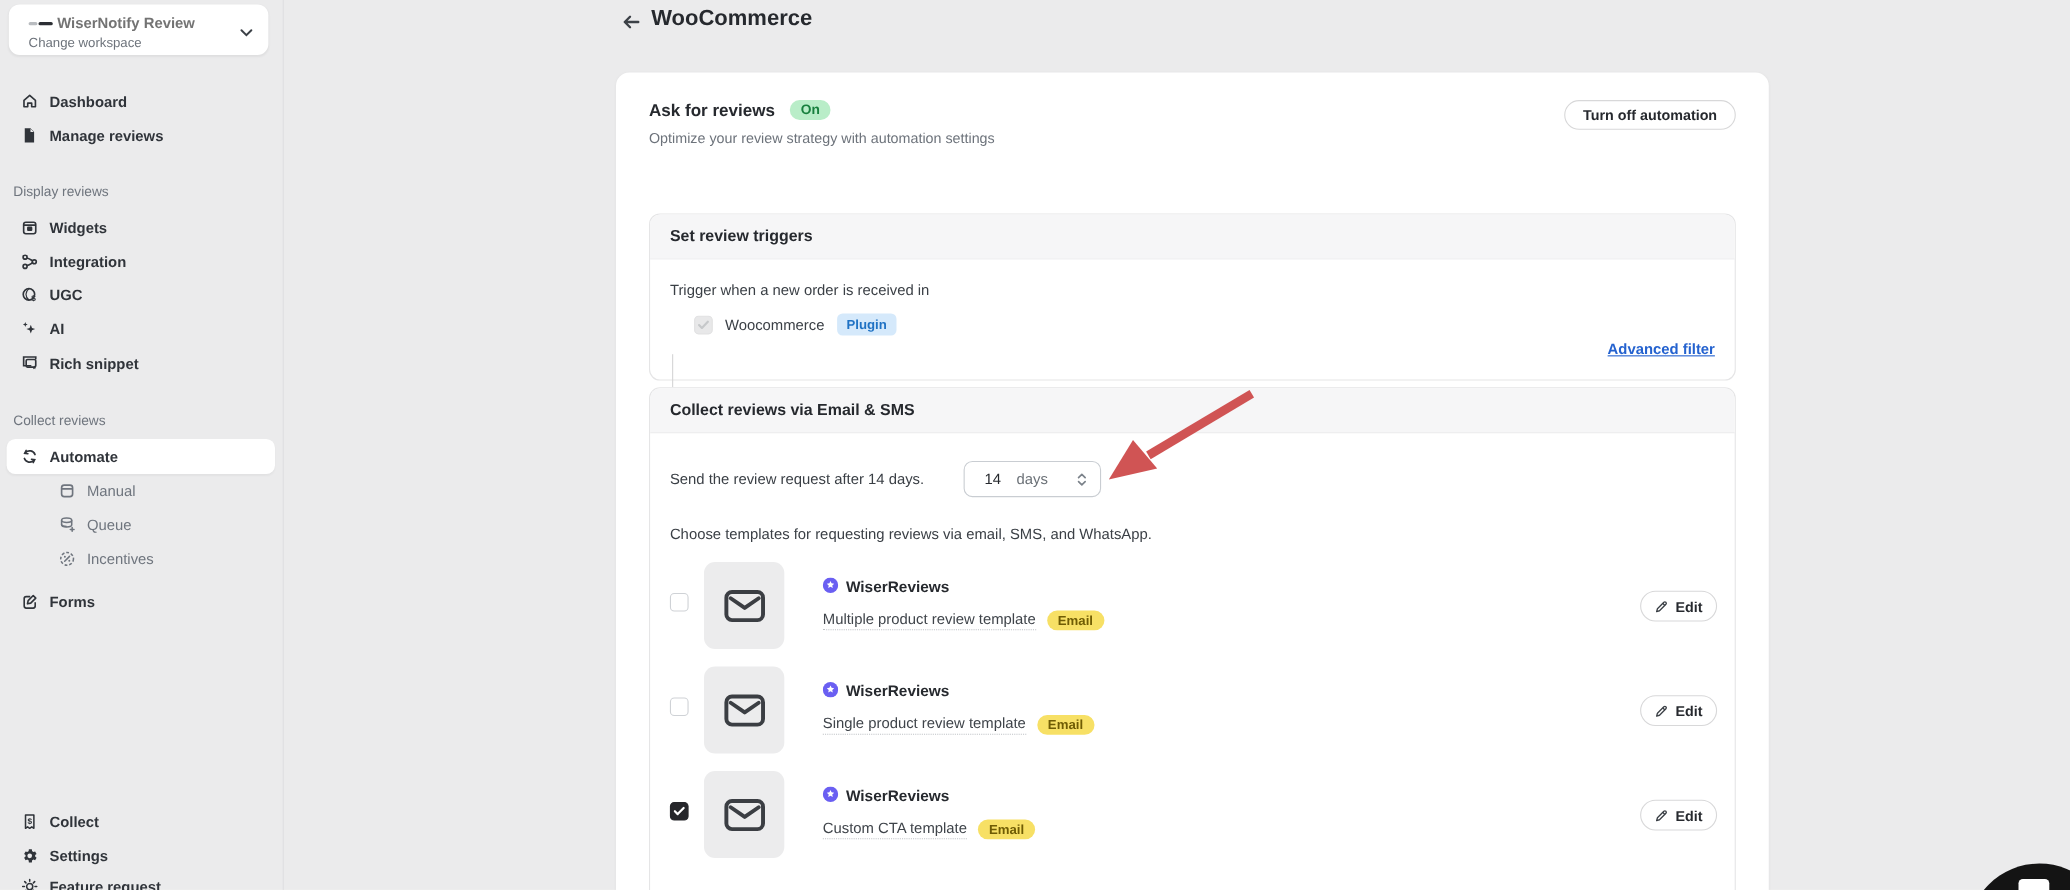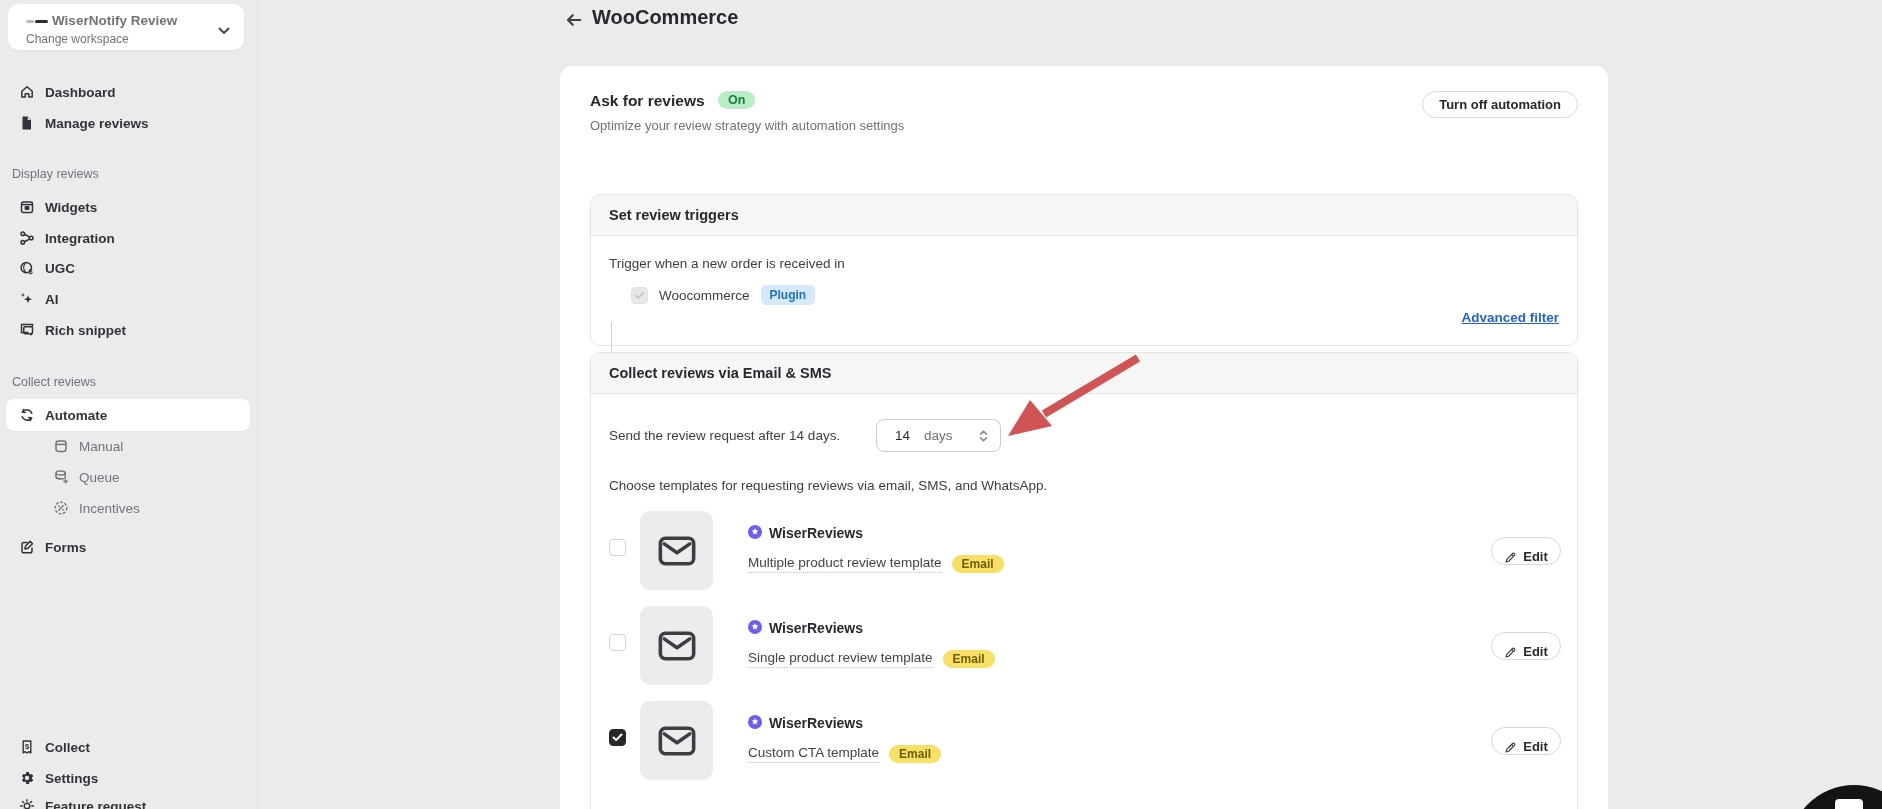--- a/index.html
+++ b/index.html
@@ -81,21 +81,21 @@
            border-radius:10px; display:flex; align-items:center; justify-content:center; cursor:pointer; }
   .thumb svg { color:#3b3e43; }
   .tpl-brand { position:absolute; left:157px; top:14px; display:flex; align-items:flex-start; gap:7px; }
   .brand-ic { width:14px; height:14px; display:flex; }
   .tpl-brand .bname { font-size:14px; font-weight:700; color:#26292e; }
   .tpl-sub { position:absolute; left:157px; top:44px; display:flex; align-items:center; gap:10px; }
   .tpl-name { font-size:13.5px; color:#3f444a; border-bottom:1px dotted #bfc2c6; padding-bottom:2px; cursor:pointer; }
   .badge-email { background:#f7e065; color:#6f5c04; font-size:12px; font-weight:600;
                  padding:2px 10px; border-radius:10px; }
   .edit-btn { position:absolute; right:18px; top:26px; height:28px; width:70px; border-radius:14px;
-              display:flex; align-items:flex-end; justify-content:center; gap:6px; font-size:13px; }
+              display:flex; align-items:center; justify-content:center; gap:6px; font-size:13px; }
   .edit-btn svg { color:#3c4147; }
   .chat-bubble { position:absolute; left:1789px; top:785px; width:130px; height:130px;
                  border-radius:50%; background:#141414; cursor:pointer; }
   .chat-glyph { position:absolute; left:46px; top:14px; width:28px; height:20px;
                 background:#fff; border-radius:4px; }
 </style>
 </head>
 <body>
 
 <aside class="sidebar">

